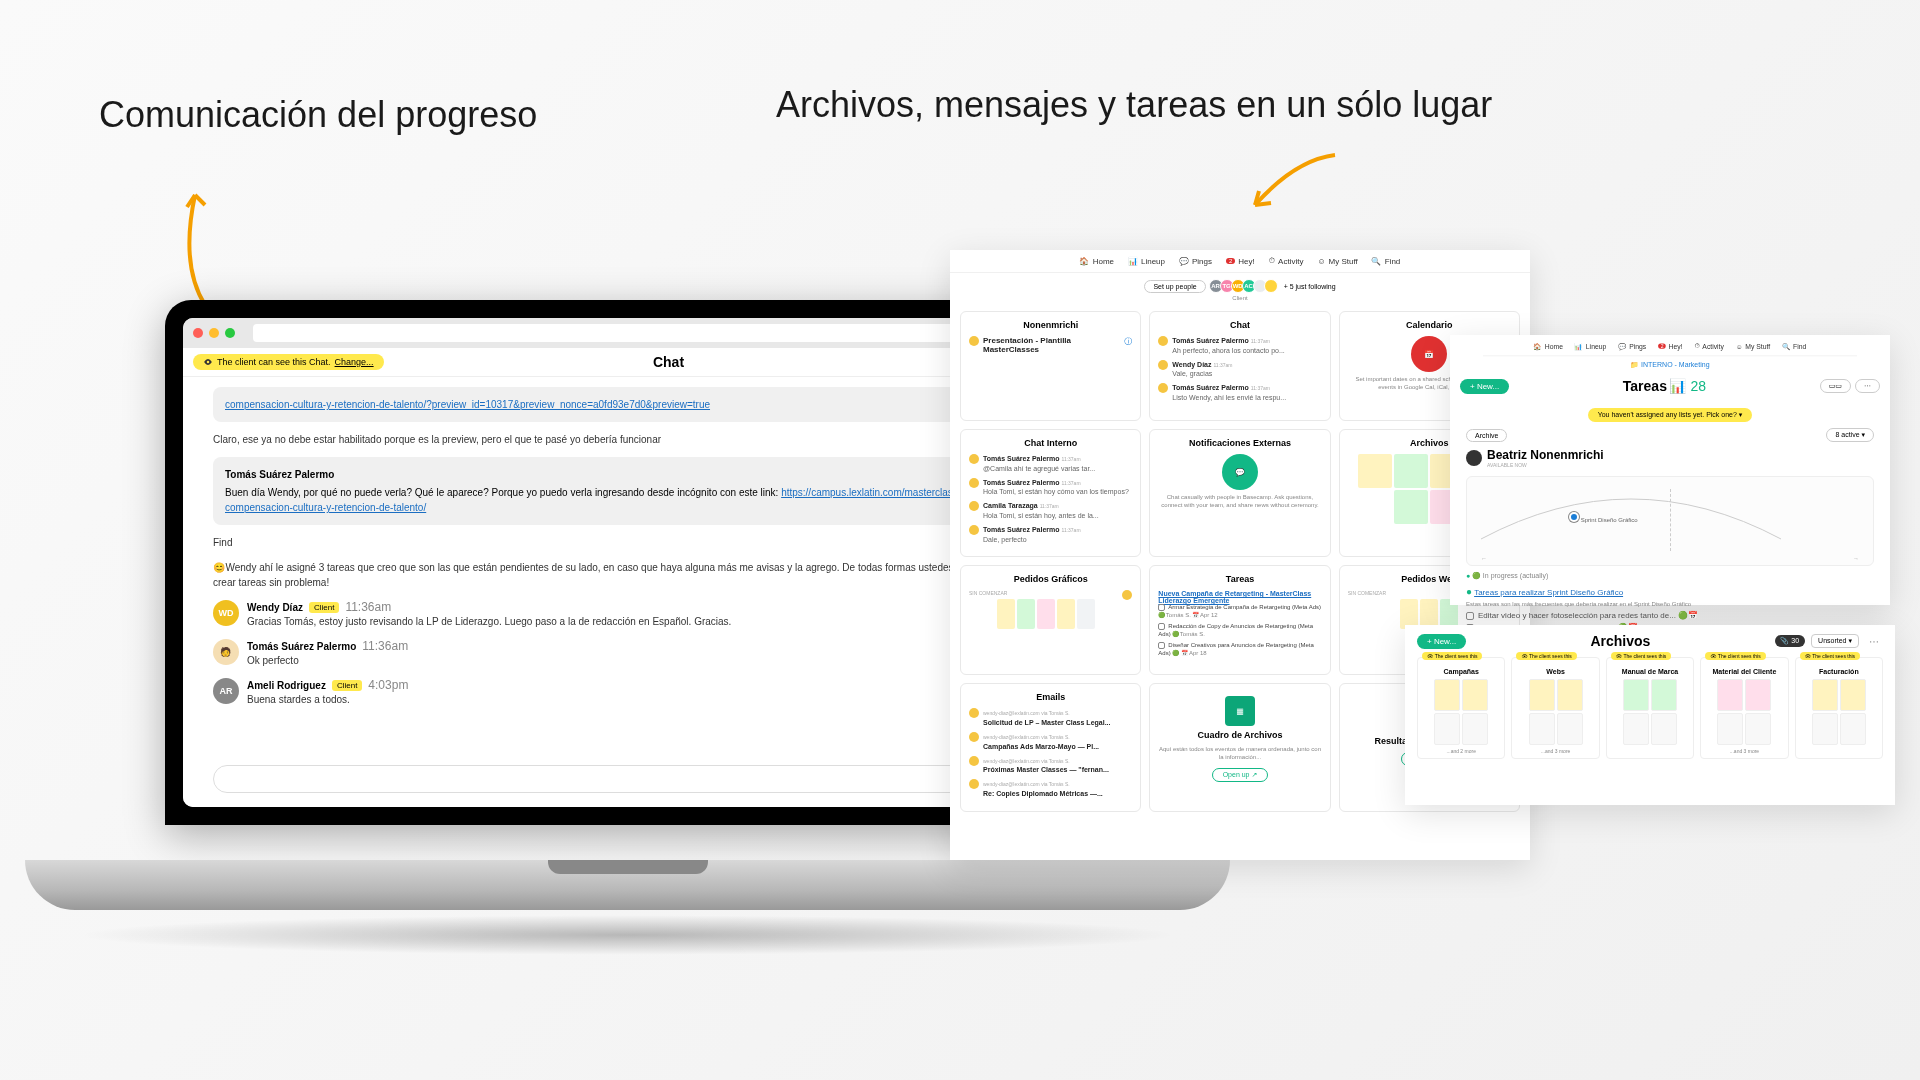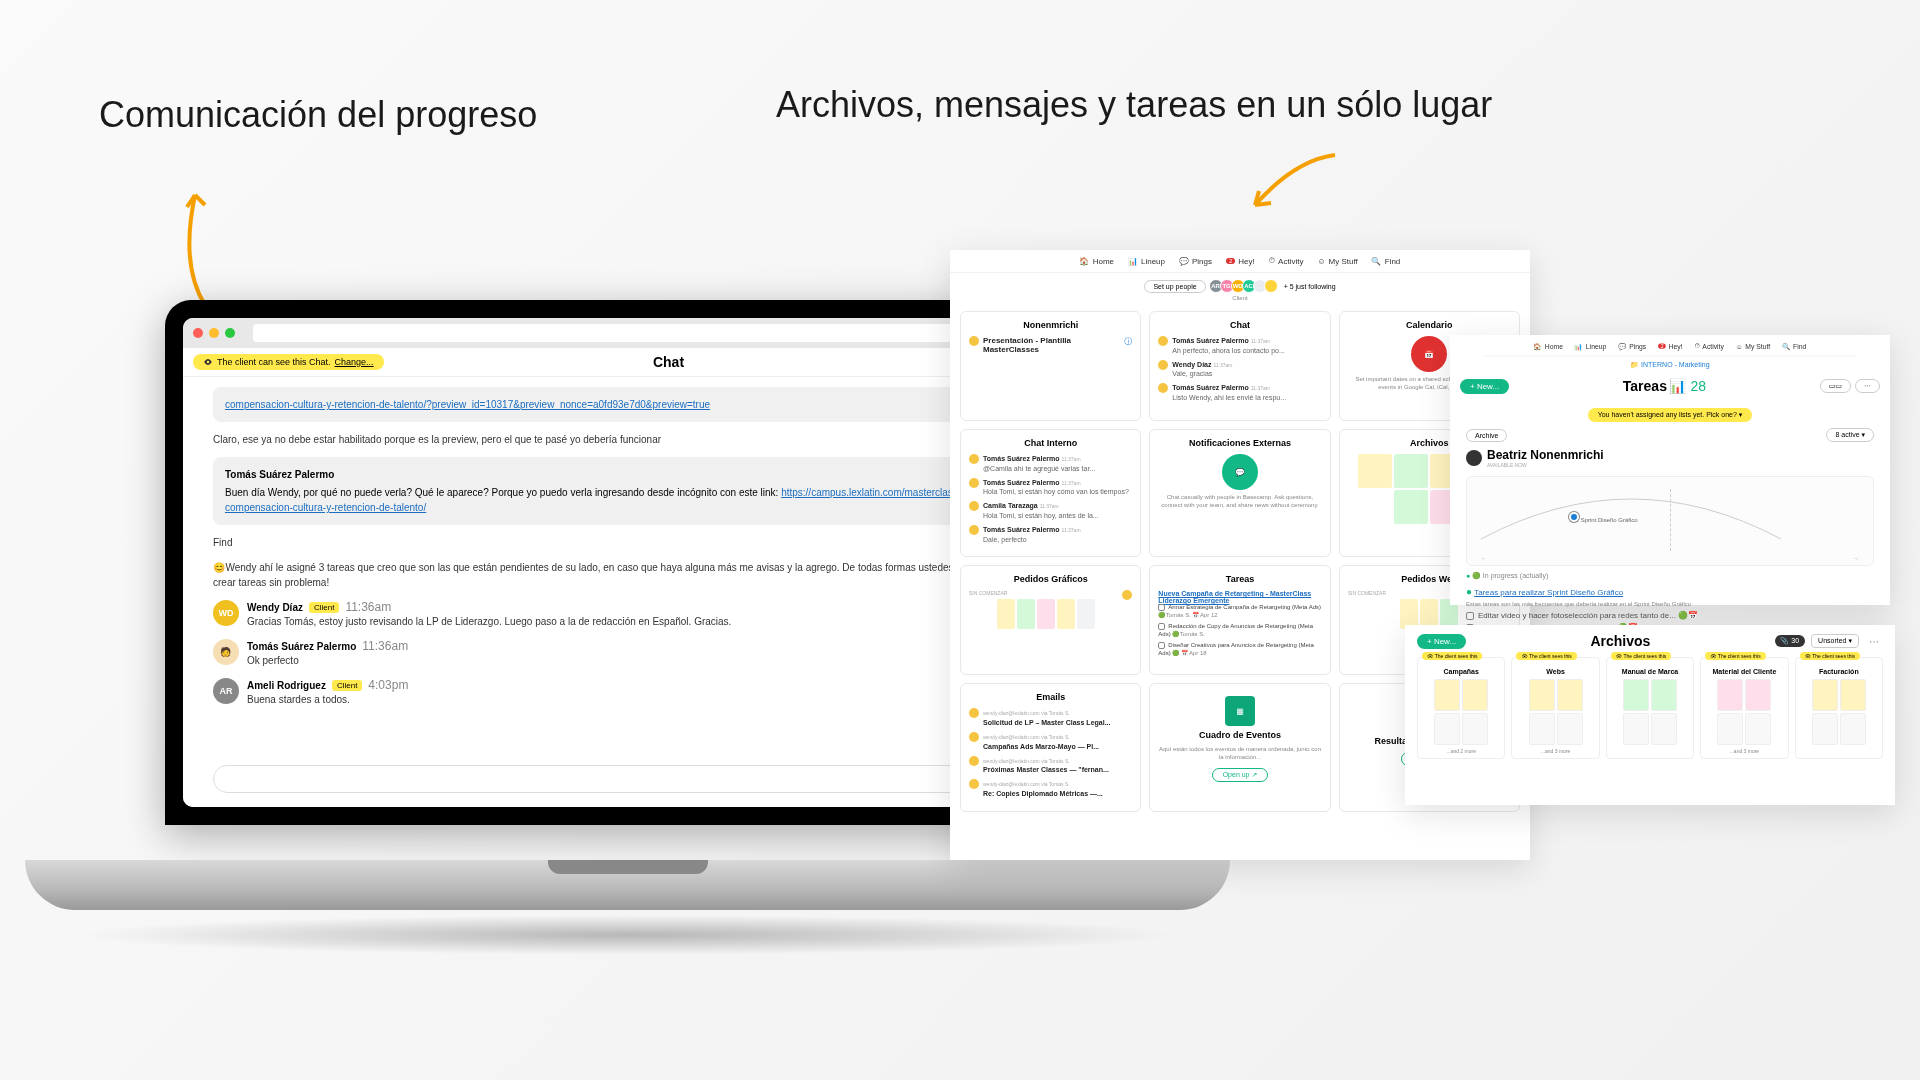--- a/index.html
+++ b/index.html
@@ -361,21 +361,21 @@
             <div class="txt"><span style="color:#aaa;font-size:5px">wendy-diaz@lexlatin.com via Tomás S.</span><br><b>Próximas Master Classes — "fernan...</b></div>
           </div>
           <div class="card-item">
             <div class="dot"></div>
             <div class="txt"><span style="color:#aaa;font-size:5px">wendy-diaz@lexlatin.com via Tomás S.</span><br><b>Re: Copies Diplomado Métricas —...</b></div>
           </div>
         </div>
     </div>
     <div class="bc-card">
       <div class="icon-big icon-sheet">▦</div>
-      <div class="bc-card-title">Cuadro de Eventos</div>
+      <div class="bc-card-title">Cuadro de Archivos</div>
       <div class="card-desc">Aquí están todos los eventos de manera ordenada, junto con la información...</div>
       <button class="open-btn">Open up ↗</button>
     </div>
     <div class="bc-card">
       <div class="icon-big icon-circle">📈</div>
       <div class="bc-card-title">Resultados de Campañas</div>
       <button class="open-btn">Open up ↗</button>
     </div>
   </div>
 </div>

